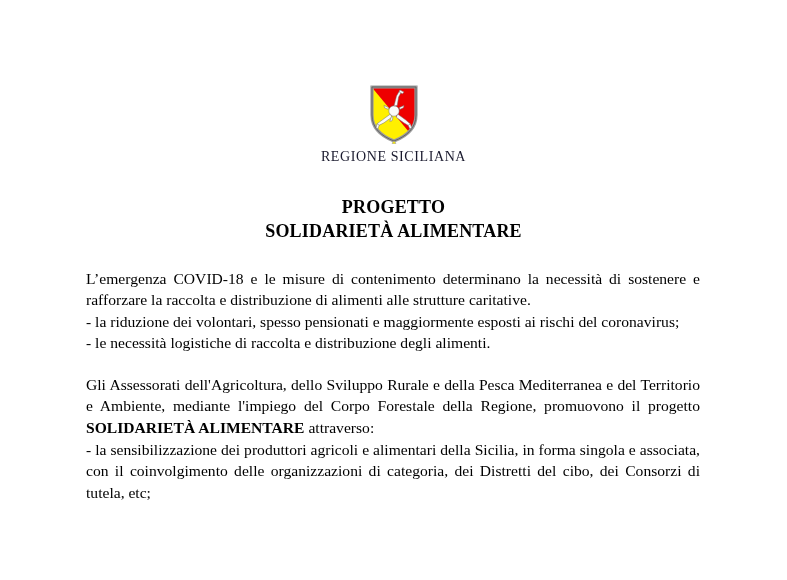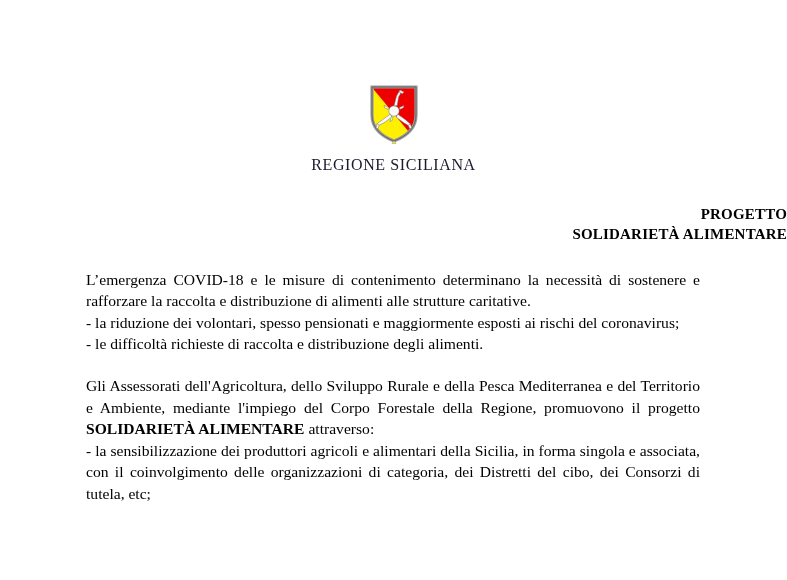--- a/index.html
+++ b/index.html
@@ -31,33 +31,33 @@
   }
   .emblem {
     display: inline-block;
     width: 50px;
     height: 60px;
     line-height: 0;
   }
   .region-name {
     text-align: center;
     font-family: "Liberation Serif", "DejaVu Serif", serif;
-    font-size: 16px;
+    font-size: 14px;
     letter-spacing: 0.6px;
     color: #1a1a2e;
-    margin-top: 8px;
+    margin-top: 1px;
     font-weight: 400;
   }
 
   
   .title-block {
-    text-align: right;
+    text-align: center;
     margin-top: 31px;
     font-weight: bold;
-    font-size: 15px;
+    font-size: 18px;
     line-height: 1.32;
     letter-spacing: 0.2px;
   }
   .title-line { display: block; }
 
   
   .body-text {
     margin: 0;
     padding: 0 87px 0 86px;
     font-size: 15.6px;
@@ -130,21 +130,21 @@
     <span class="title-line">PROGETTO</span>
     <span class="title-line">SOLIDARIETÀ ALIMENTARE</span>
   </div>
 
   <div class="body-text" style="margin-top:24px;">
 
     <p class="para">L’emergenza COVID-18 e le misure di contenimento determinano la necessità di sostenere e rafforzare la raccolta e distribuzione di alimenti alle strutture caritative.</p>
 
 
     <p class="bullet">- la riduzione dei volontari, spesso pensionati e maggiormente esposti ai rischi del coronavirus;</p>
-    <p class="bullet">- le difficoltà richieste di raccolta e distribuzione degli alimenti.</p>
+    <p class="bullet">- le necessità logistiche di raccolta e distribuzione degli alimenti.</p>
 
     <div class="spacer-line"></div>
 
     <p class="para"><span>Gli Assessorati dell'Agricoltura, dello Sviluppo Rurale e della Pesca Mediterranea e del Territorio e Ambiente, mediante l'impiego del Corpo Forestale della Regione, promuovono il progetto </span><b>SOLIDARIETÀ ALIMENTARE</b><span> attraverso:</span></p>
 
     <p class="bullet">- la sensibilizzazione dei produttori agricoli e alimentari della Sicilia, in forma singola e associata, con il coinvolgimento delle organizzazioni di categoria, dei Distretti del cibo, dei Consorzi di tutela, etc;</p>
 
   </div>
 
 </div>

